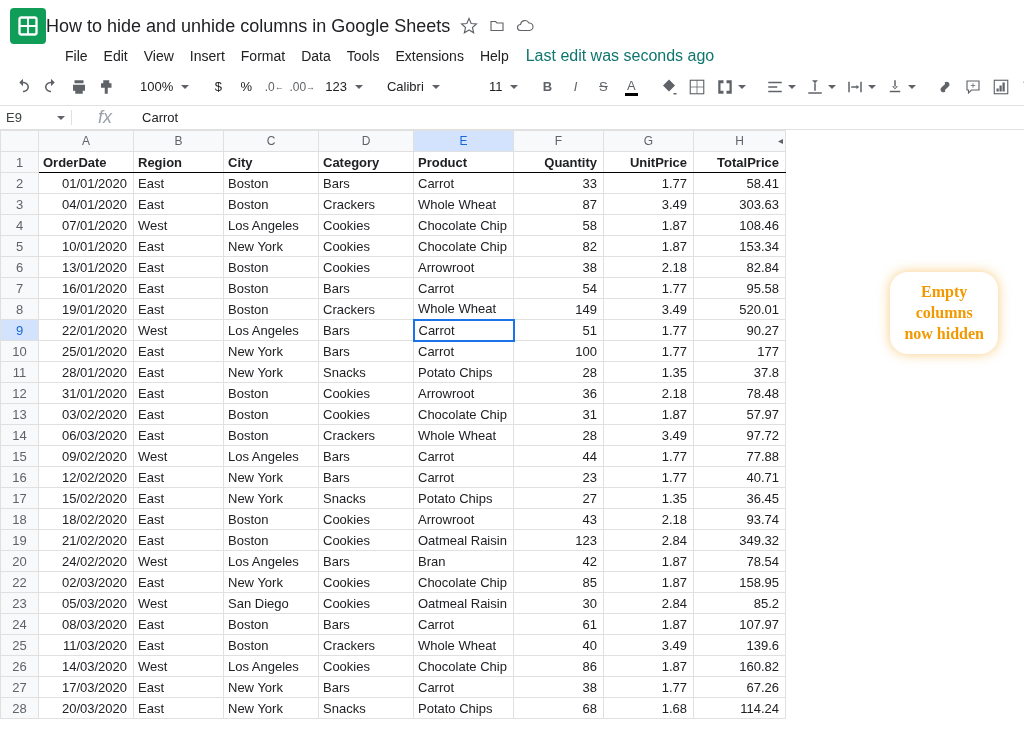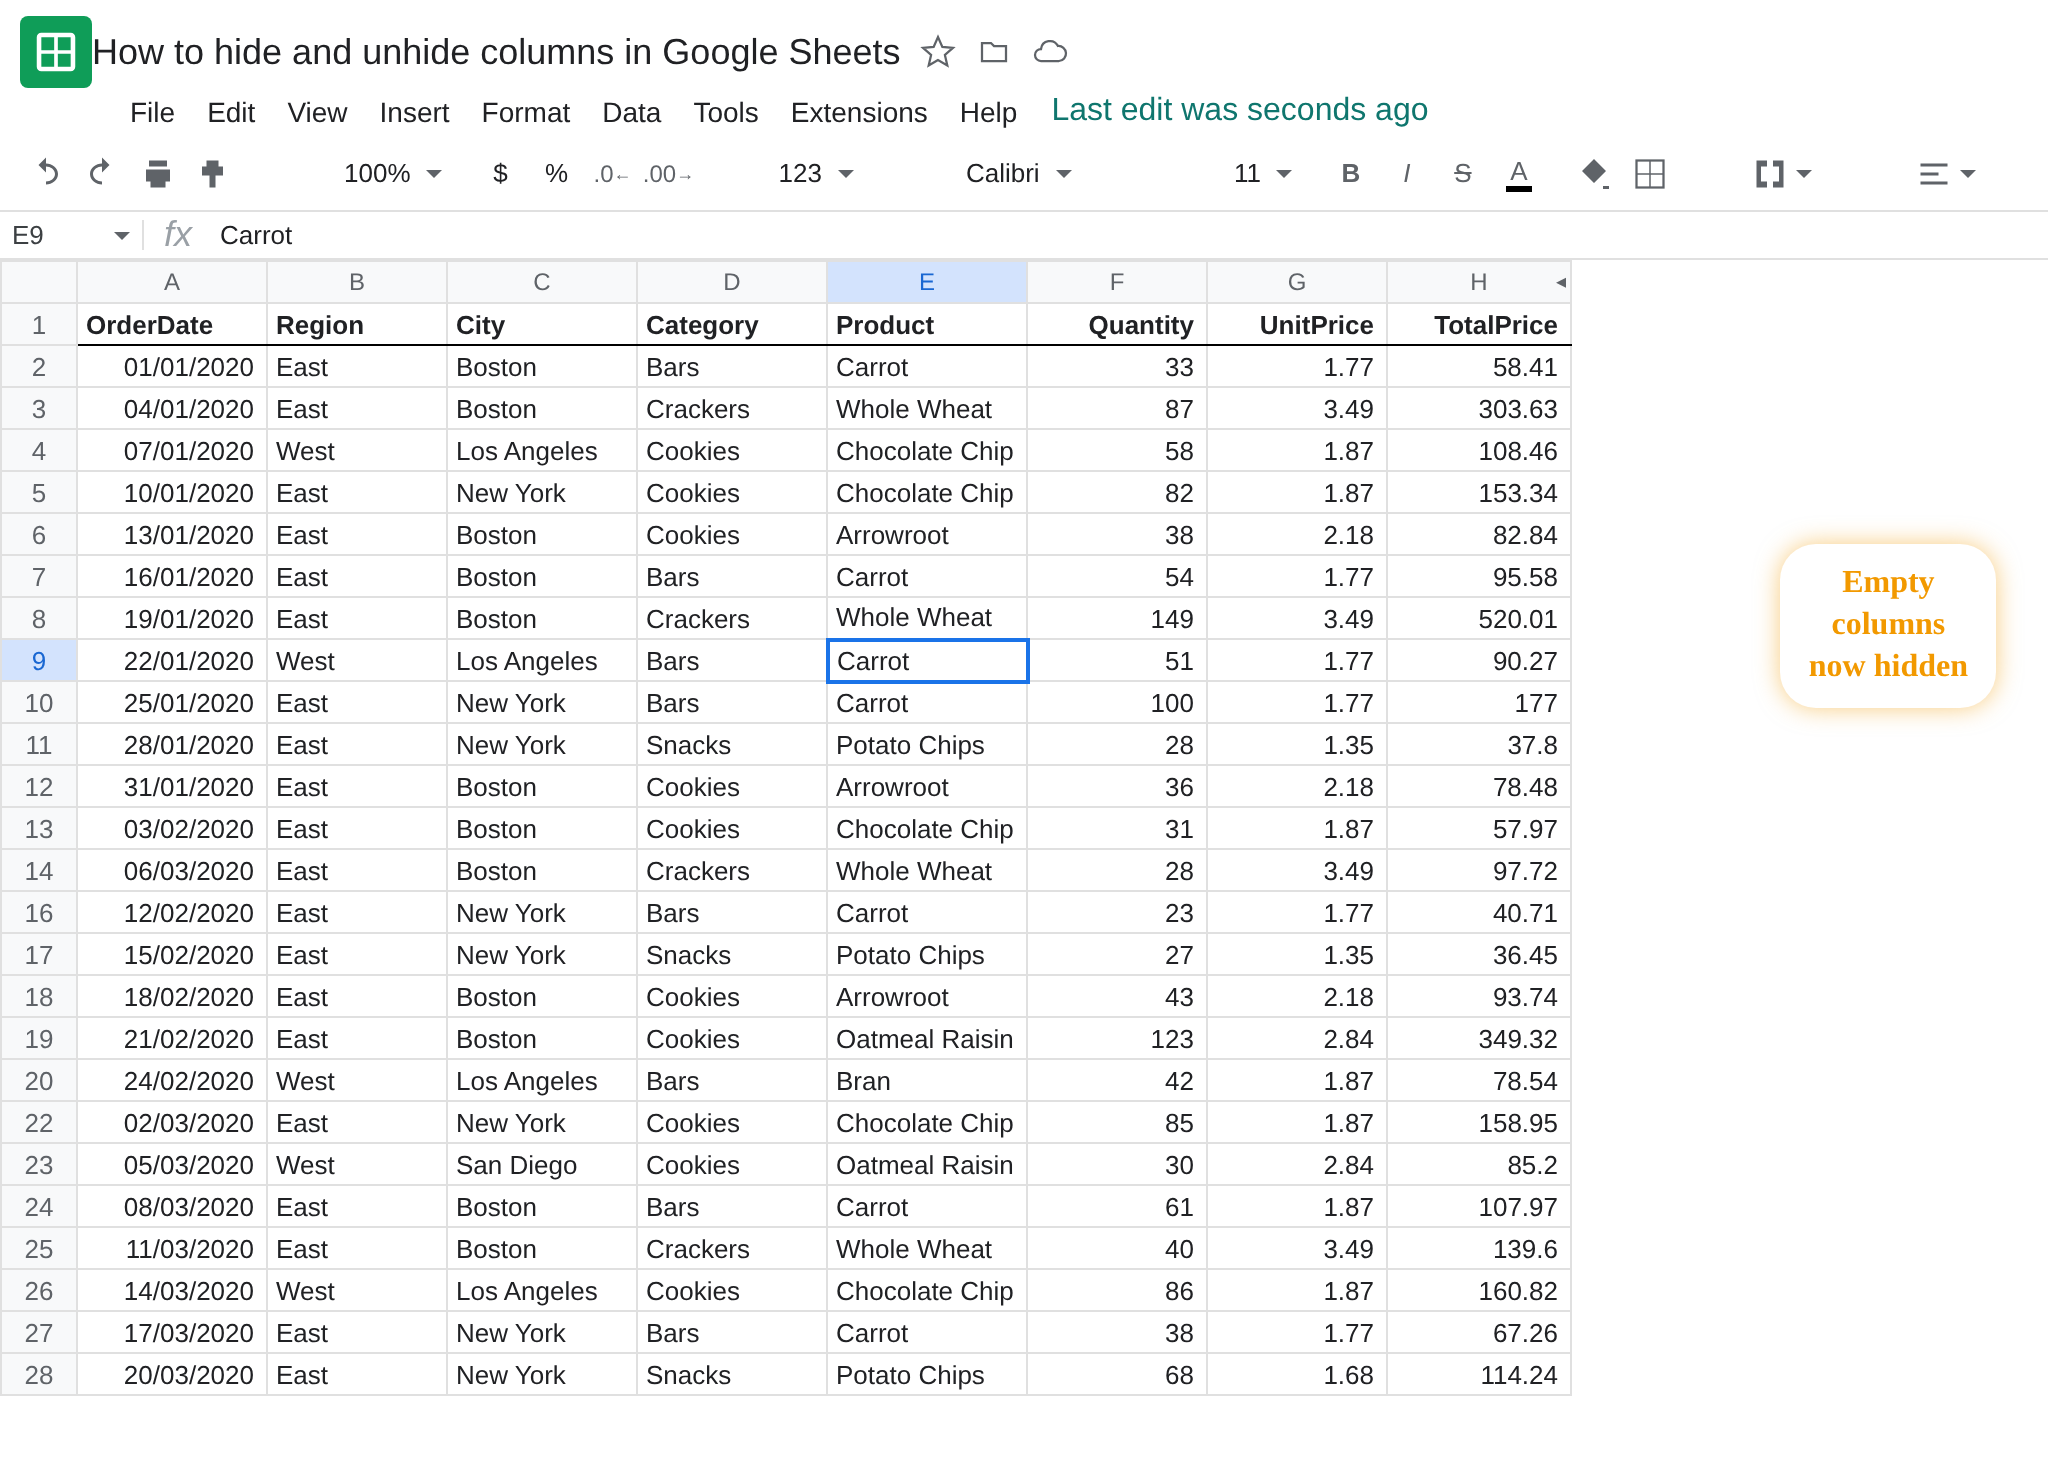--- a/index.html
+++ b/index.html
@@ -18,26 +18,26 @@
 .menubar { display: flex; gap: 2px; align-items: center; padding-left: 58px; margin-top: -4px; }
 .menu-item { padding: 4px 7px; font-size: 14px; color: #202124; cursor: pointer; border-radius: 4px; }
 .last-edit { font-size: 16px; color: #0f766e; margin-left: 8px; cursor: pointer; }
 
 
 .toolbar { display: flex; align-items: center; padding: 4px 10px; border-bottom: 1px solid #e0e0e0; gap: 2px; height: 38px; }
 .tb-btn { display: flex; align-items: center; justify-content: center; min-width: 26px; height: 26px; cursor: pointer; border-radius: 2px; color: #5f6368; }
 .tb-btn svg { width: 18px; height: 18px; fill: #5f6368; }
 .tb-sep { width: 1px; height: 20px; background: #e0e0e0; margin: 0 4px; }
 .tb-text { font-size: 13px; color: #202124; padding: 0 4px; }
-.tb-dropdown { display: flex; align-items: center; padding: 0 4px; gap: 4px; cursor: pointer; margin-left: 32px; }
+.tb-dropdown { display: flex; align-items: center; padding: 0 4px; gap: 4px; cursor: pointer; }
 .tb-dd-small { font-size: 12px; color: #5f6368; }
 .dd-arrow { width: 8px; height: 4px; border-left: 4px solid transparent; border-right: 4px solid transparent; border-top: 4px solid #5f6368; }
 
 
-.fbar { display: flex; align-items: center; border-bottom: 1px solid #e0e0e0; height: 24px; }
+.fbar { display: flex; align-items: center; border-bottom: 1px solid #e0e0e0; height: 24px; gap: 16px; }
 .namebox { width: 72px; padding: 0 6px; font-size: 13px; color: #3c4043; border-right: 1px solid #e0e0e0; display: flex; align-items: center; justify-content: space-between; }
 .fx { font-style: italic; color: #9aa0a6; padding: 0 14px 0 10px; font-size:18px;}
 .cellval { font-size: 13px; color: #202124; }
 
 
 .grid-wrap { position: relative; }
 table.sheet { border-collapse: collapse; table-layout: fixed; }
 .sheet th, .sheet td { border: 1px solid #e0e0e0; font-size: 13px; height: 21px; padding: 0 4px; white-space: nowrap; overflow: hidden; }
 .sheet th { background: #f8f9fa; color: #5f6368; font-weight: 400; text-align: center; position: relative; }
 .sheet th.rowhead { width: 38px; min-width:38px; text-align: center; }
@@ -405,20 +405,31 @@
           <td class="num">06/03/2020</td>
           <td class="txt">East</td>
           <td class="txt">Boston</td>
           <td class="txt">Crackers</td>
           <td class="txt">Whole Wheat</td>
           <td class="num">28</td>
           <td class="num">3.49</td>
           <td class="num">97.72</td>
         </tr>
         <tr>
+          <th class="rowhead">15</th>
+          <td class="num">09/02/2020</td>
+          <td class="txt">West</td>
+          <td class="txt">Los Angeles</td>
+          <td class="txt">Bars</td>
+          <td class="txt">Carrot</td>
+          <td class="num">44</td>
+          <td class="num">1.77</td>
+          <td class="num">77.88</td>
+        </tr>
+        <tr>
           <th class="rowhead">16</th>
           <td class="num">12/02/2020</td>
           <td class="txt">East</td>
           <td class="txt">New York</td>
           <td class="txt">Bars</td>
           <td class="txt">Carrot</td>
           <td class="num">23</td>
           <td class="num">1.77</td>
           <td class="num">40.71</td>
         </tr>

